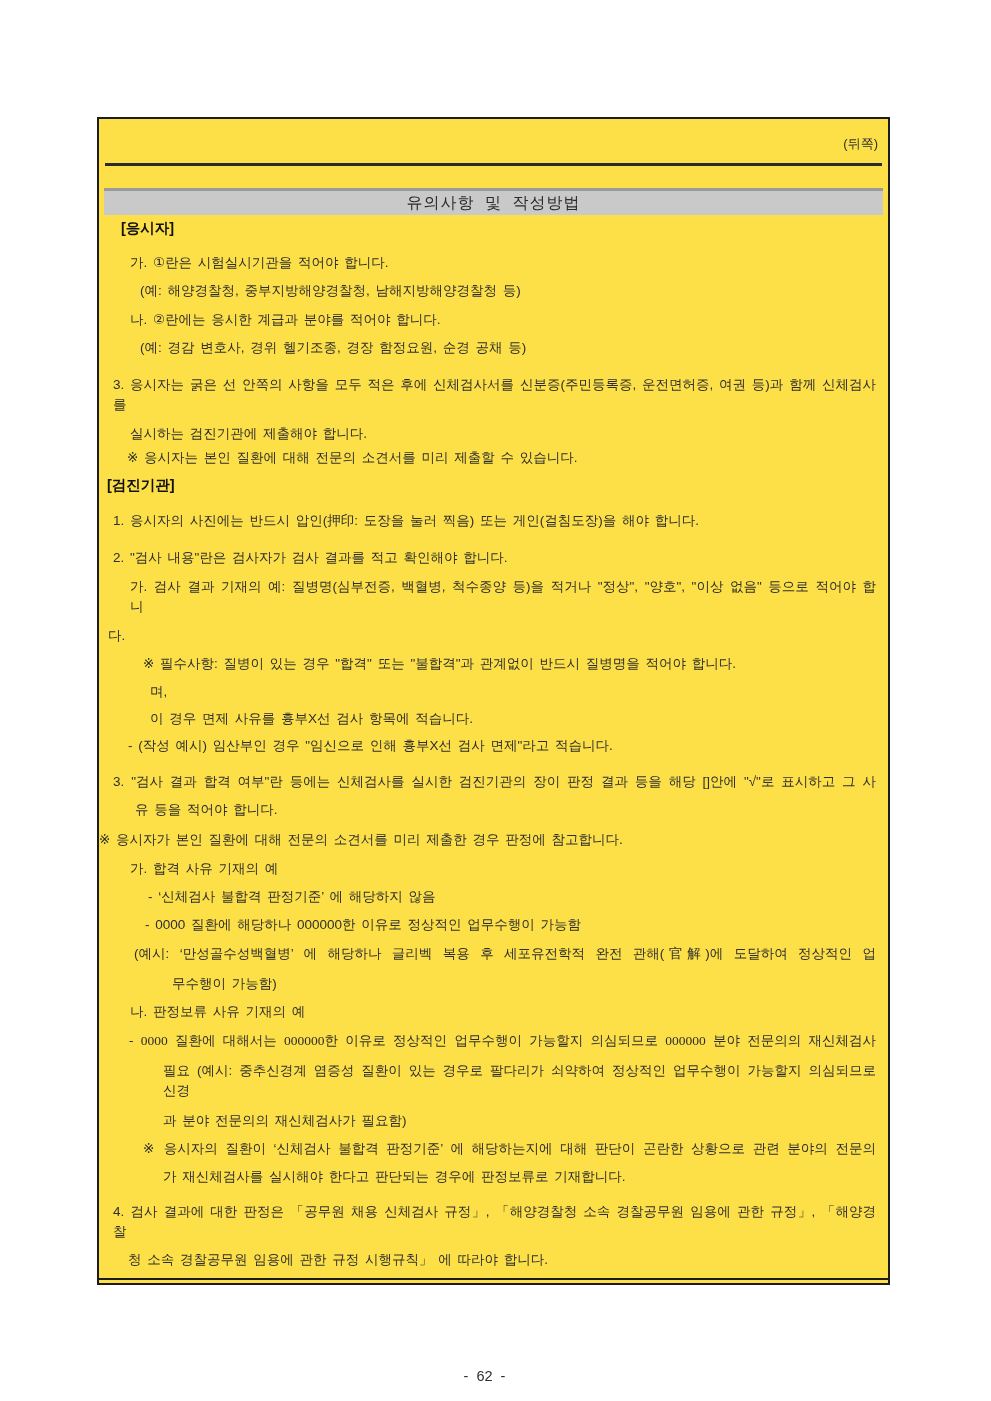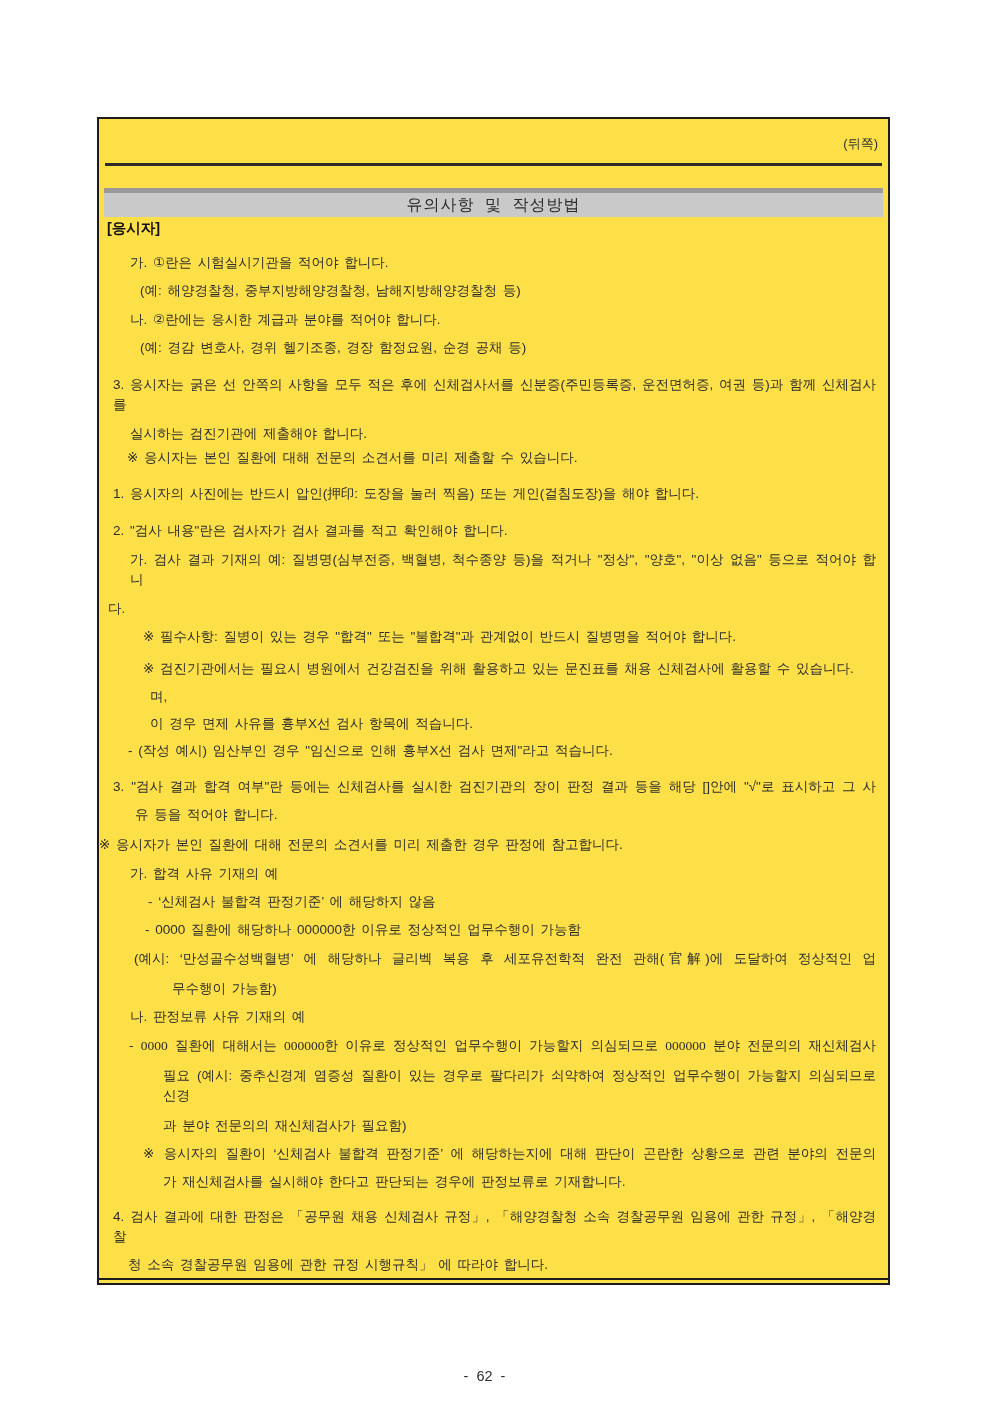--- a/index.html
+++ b/index.html
@@ -37,21 +37,21 @@
     height: 3px;
     background: #2b2b2b;
   }
   .title-bar {
     position: absolute;
     top: 69px;
     left: 5px;
     right: 5px;
     height: 24px;
     background: #cac9c9;
-    border-top: 5px solid #1d4ed8;
+    border-top: 3px solid #1d4ed8;
     text-align: center;
   }
   .title-bar span {
     font-size: 16px;
     line-height: 24px;
     color: #2b2b2b;
     letter-spacing: 1px;
     word-spacing: 5px;
   }
   .doc-lines {
@@ -101,34 +101,34 @@
 </head>
 <body>
 
 <div class="sheet-box">
   <div class="side-label">(뒤쪽)</div>
   <div class="thick-rule"></div>
   <div class="title-bar" style="background: rgb(202, 201, 201); border-top-color: rgb(154, 154, 154);">
     <span>유의사항 및 작성방법</span>
   </div>
   <div class="doc-lines">
-      <div class="doc-line bold" style="padding-left: 8px; margin-top: 3px;">[응시자]</div>
+      <div class="doc-line bold" style="padding-left: 22px; margin-top: 3px;">[응시자]</div>
       <div class="doc-line" style="padding-left: 31px; margin-top: 15px;">가. ①란은 시험실시기관을 적어야 합니다.</div>
       <div class="doc-line" style="padding-left: 41px; margin-top: 8px;">(예: 해양경찰청, 중부지방해양경찰청, 남해지방해양경찰청 등)</div>
       <div class="doc-line" style="padding-left: 31px; margin-top: 9px;">나. ②란에는 응시한 계급과 분야를 적어야 합니다.</div>
       <div class="doc-line" style="padding-left: 41px; margin-top: 8px;">(예: 경감 변호사, 경위 헬기조종, 경장 함정요원, 순경 공채 등)</div>
       <div class="doc-line justify" style="padding-left: 14px; margin-top: 17px;">3. 응시자는 굵은 선 안쪽의 사항을 모두 적은 후에 신체검사서를 신분증(주민등록증, 운전면허증, 여권 등)과 함께 신체검사를</div>
       <div class="doc-line" style="padding-left: 31px; margin-top: 9px;">실시하는 검진기관에 제출해야 합니다.</div>
       <div class="doc-line" style="padding-left: 28px; margin-top: 4px;">※ 응시자는 본인 질환에 대해 전문의 소견서를 미리 제출할 수 있습니다.</div>
+      <div class="doc-line bold" style="padding-left: 8px; margin-top: 7px;">[검진기관]</div>
       <div class="doc-line" style="padding-left: 14px; margin-top: 16px;">1. 응시자의 사진에는 반드시 압인(押印: 도장을 눌러 찍음) 또는 게인(걸침도장)을 해야 합니다.</div>
       <div class="doc-line" style="padding-left: 14px; margin-top: 17px;">2. "검사 내용"란은 검사자가 검사 결과를 적고 확인해야 합니다.</div>
       <div class="doc-line justify" style="padding-left: 31px; margin-top: 9px;">가. 검사 결과 기재의 예: 질병명(심부전증, 백혈병, 척수종양 등)을 적거나 "정상", "양호", "이상 없음" 등으로 적어야 합니</div>
       <div class="doc-line" style="padding-left: 9px; margin-top: 9px;">다.</div>
       <div class="doc-line" style="padding-left: 44px; margin-top: 8px;">※ 필수사항: 질병이 있는 경우 "합격" 또는 "불합격"과 관계없이 반드시 질병명을 적어야 합니다.</div>
-      <div class="doc-line" style="padding-left: 44px; margin-top: 12px;">※ 검진기관에서는 필요시 병원에서 건강검진을 위해 활용하고 있는 문진표를 채용 신체검사에 활용할 수 있습니다.</div>
       <div class="doc-line" style="padding-left: 51px; margin-top: 8px;">며,</div>
       <div class="doc-line" style="padding-left: 51px; margin-top: 7px;">이 경우 면제 사유를 흉부X선 검사 항목에 적습니다.</div>
       <div class="doc-line" style="padding-left: 29px; margin-top: 7px;">- (작성 예시) 임산부인 경우 "임신으로 인해 흉부X선 검사 면제"라고 적습니다.</div>
       <div class="doc-line justify" style="padding-left: 14px; margin-top: 16px;">3. "검사 결과 합격 여부"란 등에는 신체검사를 실시한 검진기관의 장이 판정 결과 등을 해당 []안에 "√"로 표시하고 그 사</div>
       <div class="doc-line" style="padding-left: 36px; margin-top: 8px;">유 등을 적어야 합니다.</div>
       <div class="doc-line" style="margin-top: 10px;">※ 응시자가 본인 질환에 대해 전문의 소견서를 미리 제출한 경우 판정에 참고합니다.</div>
       <div class="doc-line" style="padding-left: 31px; margin-top: 9px;">가. 합격 사유 기재의 예</div>
       <div class="doc-line" style="padding-left: 49px; margin-top: 8px;">- ‘신체검사 불합격 판정기준’ 에 해당하지 않음</div>
       <div class="doc-line" style="padding-left: 46px; margin-top: 8px;">- 0000 질환에 해당하나 000000한 이유로 정상적인 업무수행이 가능함</div>
       <div class="doc-line justify" style="padding-left: 35px; margin-top: 9px;">(예시: ‘만성골수성백혈병’ 에 해당하나 글리벡 복용 후 세포유전학적 완전 관해(官解)에 도달하여 정상적인 업</div>

